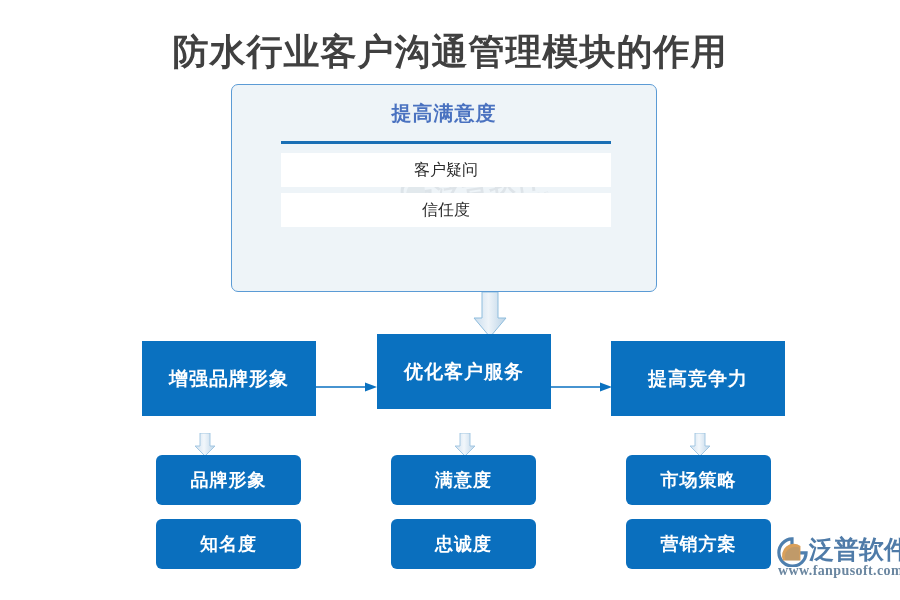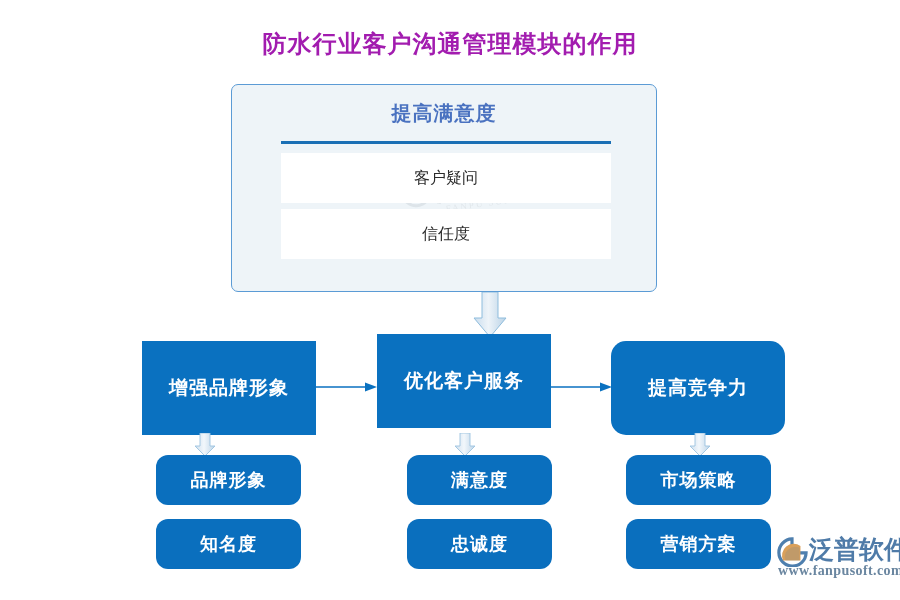--- a/index.html
+++ b/index.html
@@ -20,23 +20,23 @@
     height: 600px;
   }
 
   
   .page-title {
     position: absolute;
     left: 0;
     top: 28px;
     width: 900px;
     text-align: center;
-    font-size: 24px;
-    font-weight: bold;
-    color: #a21caf;
+    font-size: 36px;
+    font-weight: bold;
+    color: #404040;
     letter-spacing: 1px;
     font-family: "Liberation Serif", "DejaVu Serif", serif;
   }
 
   
   .top-card {
     position: absolute;
     left: 231px;
     top: 84px;
     width: 426px;
@@ -66,21 +66,21 @@
     height: 3px;
     background: #1a6fb5;
   }
   .card-rows {
     position: absolute;
     left: 49px;
     top: 68px;
     width: 330px;
   }
   .card-row {
-    height: 50px;
+    height: 34px;
     background: #ffffff;
     margin-bottom: 6px;
     display: flex;
     align-items: center;
     justify-content: center;
     font-size: 16px;
     color: #2b2b2b;
   }
   .card-row:last-child { margin-bottom: 0; }
 
@@ -121,34 +121,34 @@
     left: 473px;
     top: 292px;
     width: 34px;
     height: 46px;
   }
 
   
   .mid-box {
     position: absolute;
     width: 174px;
-    height: 94px;
+    height: 75px;
     background: #0a71c0;
     display: flex;
     align-items: center;
     justify-content: center;
     color: #ffffff;
     font-size: 19px;
     font-weight: bold;
     letter-spacing: 1px;
     box-sizing: border-box;
   }
   .mid-box.col1 { left: 142px; top: 341px; }
   .mid-box.col2 { left: 377px; top: 334px; }
-  .mid-box.col3 { left: 611px; top: 341px; border-radius: 15px; }
+  .mid-box.col3 { left: 611px; top: 341px; }
 
   
   .h-arrow {
     position: absolute;
     top: 379px;
     width: 62px;
     height: 16px;
   }
   .h-arrow.a1 { left: 316px; }
   .h-arrow.a2 { left: 551px; }
@@ -163,32 +163,32 @@
   .sm-down-arrow.c1 { left: 194px; }
   .sm-down-arrow.c2 { left: 454px; }
   .sm-down-arrow.c3 { left: 689px; }
 
   
   .sub-box {
     position: absolute;
     width: 145px;
     height: 50px;
     background: #0a6fbe;
-    border-radius: 12px;
+    border-radius: 6px;
     display: flex;
     align-items: center;
     justify-content: center;
     color: #ffffff;
     font-size: 18px;
     font-weight: bold;
     letter-spacing: 1px;
     box-sizing: border-box;
   }
   .sub-box.c1 { left: 156px; }
-  .sub-box.c2 { left: 391px; margin-left: 16px; }
+  .sub-box.c2 { left: 391px; }
   .sub-box.c3 { left: 626px; }
   .sub-box.r1 { top: 455px; }
   .sub-box.r2 { top: 519px; justify-content: center; }
 
   
   .logo {
     position: absolute;
     left: 776px;
     top: 533px;
     width: 118px;

